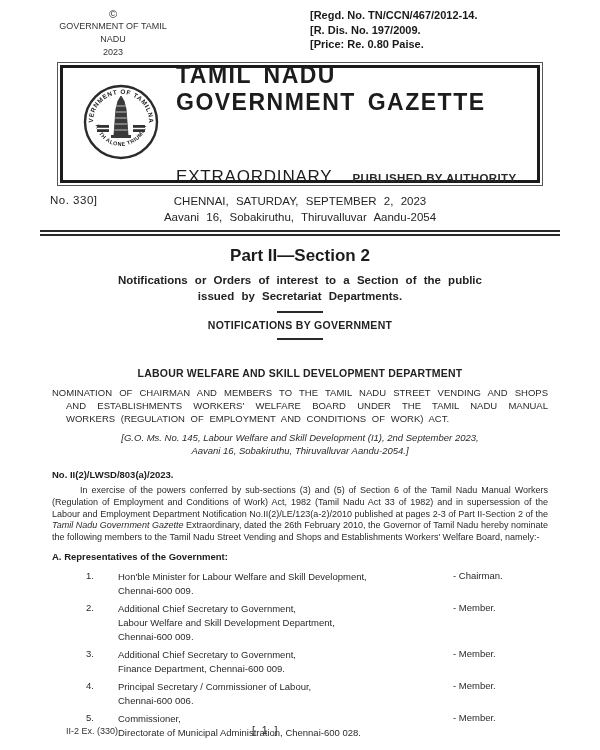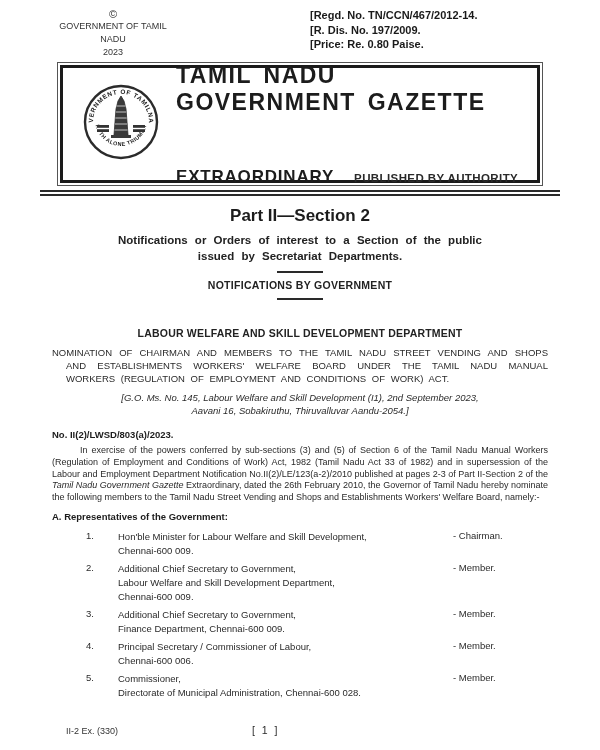--- a/index.html
+++ b/index.html
@@ -29,21 +29,21 @@
     border:3px solid #1a1a1a; height:100%; box-sizing:border-box;
     display:flex; align-items:center;
   }
   .emblem-wrap { margin-left:20px; flex:0 0 auto; }
   .titles { margin-left:17px; }
   .gazette-title {
     font-size:23px; font-weight:bold; letter-spacing:1.5px;
     line-height:27px; color:#1c1c1c; word-spacing:4px;
   }
   .edition-row { margin-top:11px; display:flex; align-items:baseline; }
-  .edition { font-size:17px; font-weight:bold; letter-spacing:0.8px; color:#1c1c1c;margin-top:40px; }
+  .edition { font-size:17px; font-weight:normal; letter-spacing:0.8px; color:#1c1c1c;margin-top:40px; }
   .authority { font-size:11.5px; margin-left:20px; letter-spacing:0.4px; color:#2a2a2a;font-weight:bold; }
   
   .issue { position:relative; margin-top:7px; height:33px; }
   .issue-no { position:absolute; left:50px; top:1px; font-size:11.5px; letter-spacing:0.5px; }
   .issue-center { text-align:center; font-size:11.5px; line-height:16px; word-spacing:4px; color:#252525; }
   .double-rule { margin:4px 40px 0 40px; height:2px; border-top:2px solid #2a2a2a; border-bottom:2px solid #2a2a2a; }
   
   .part-title { margin-top:10px; text-align:center; font-size:17px; font-weight:bold; color:#1c1c1c; }
   .subtitle { margin:6px 60px 0 60px; text-align:center; font-size:11.5px; font-weight:bold; line-height:16px; word-spacing:4px; color:#222; }
   .short-rule { width:46px; border:none; border-top:2px solid #2a2a2a; margin:7px auto 0 auto; }
@@ -128,20 +128,27 @@
         <div class="gazette-title">TAMIL NADU</div>
         <div class="gazette-title">GOVERNMENT GAZETTE</div>
         <div class="edition-row">
           <span class="edition">EXTRAORDINARY</span>
           <span class="authority">PUBLISHED BY AUTHORITY</span>
         </div>
       </div>
     </div>
   </div>
 
+  <div class="issue">
+    <span class="issue-no">No.  330]</span>
+    <div class="issue-center">
+      <div>CHENNAI,  SATURDAY,  SEPTEMBER  2,  2023</div>
+      <div>Aavani  16,  Sobakiruthu,  Thiruvalluvar  Aandu-2054</div>
+    </div>
+  </div>
 
   <div class="double-rule"></div>
 
   <div class="part-title">Part II—Section 2</div>
   <div class="subtitle">
     <div>Notifications  or  Orders  of  interest  to  a  Section  of  the  public</div>
     <div>issued  by  Secretariat  Departments.</div>
   </div>
   <hr class="short-rule">
   <div class="notif-gov">NOTIFICATIONS BY GOVERNMENT</div>

